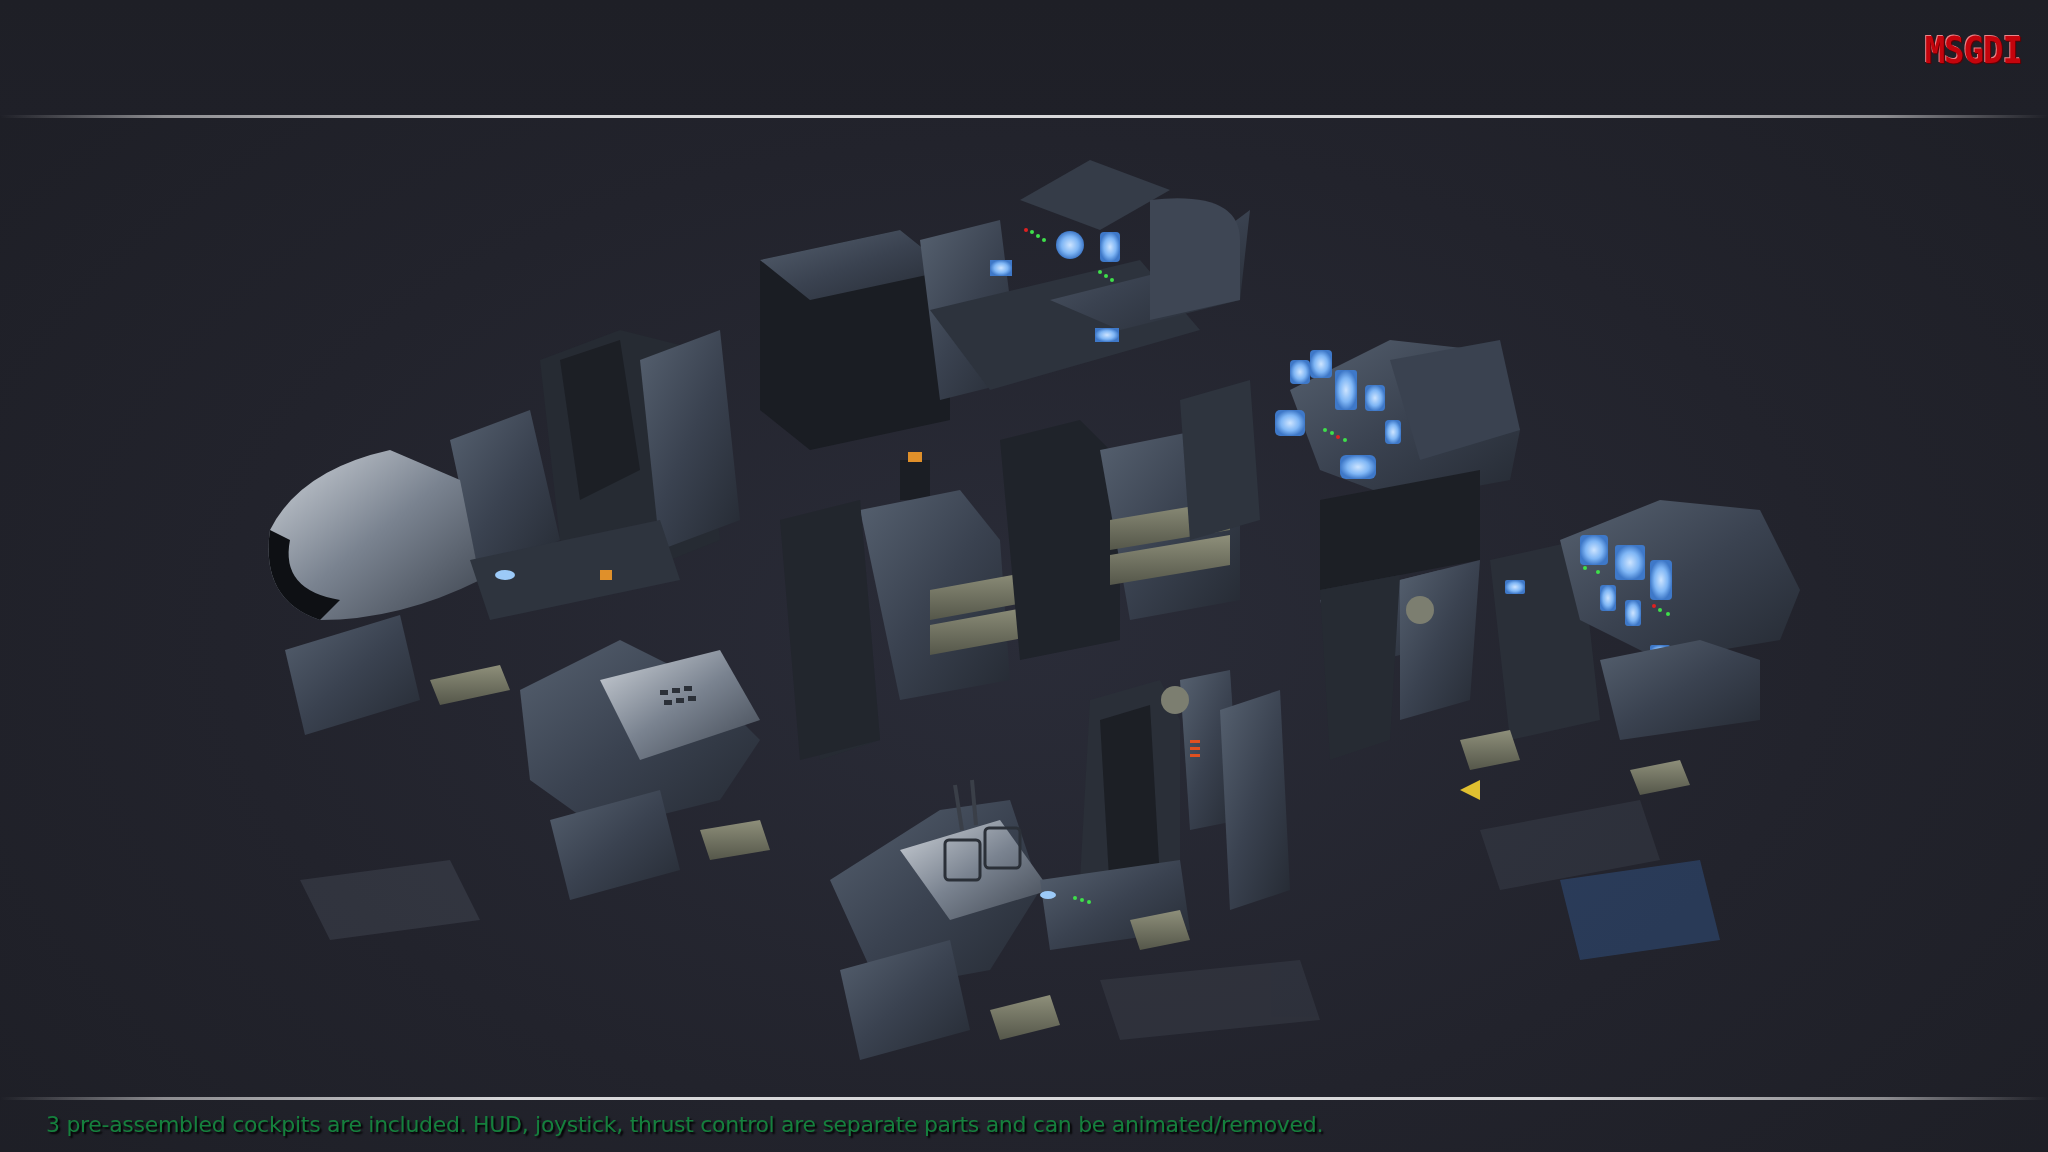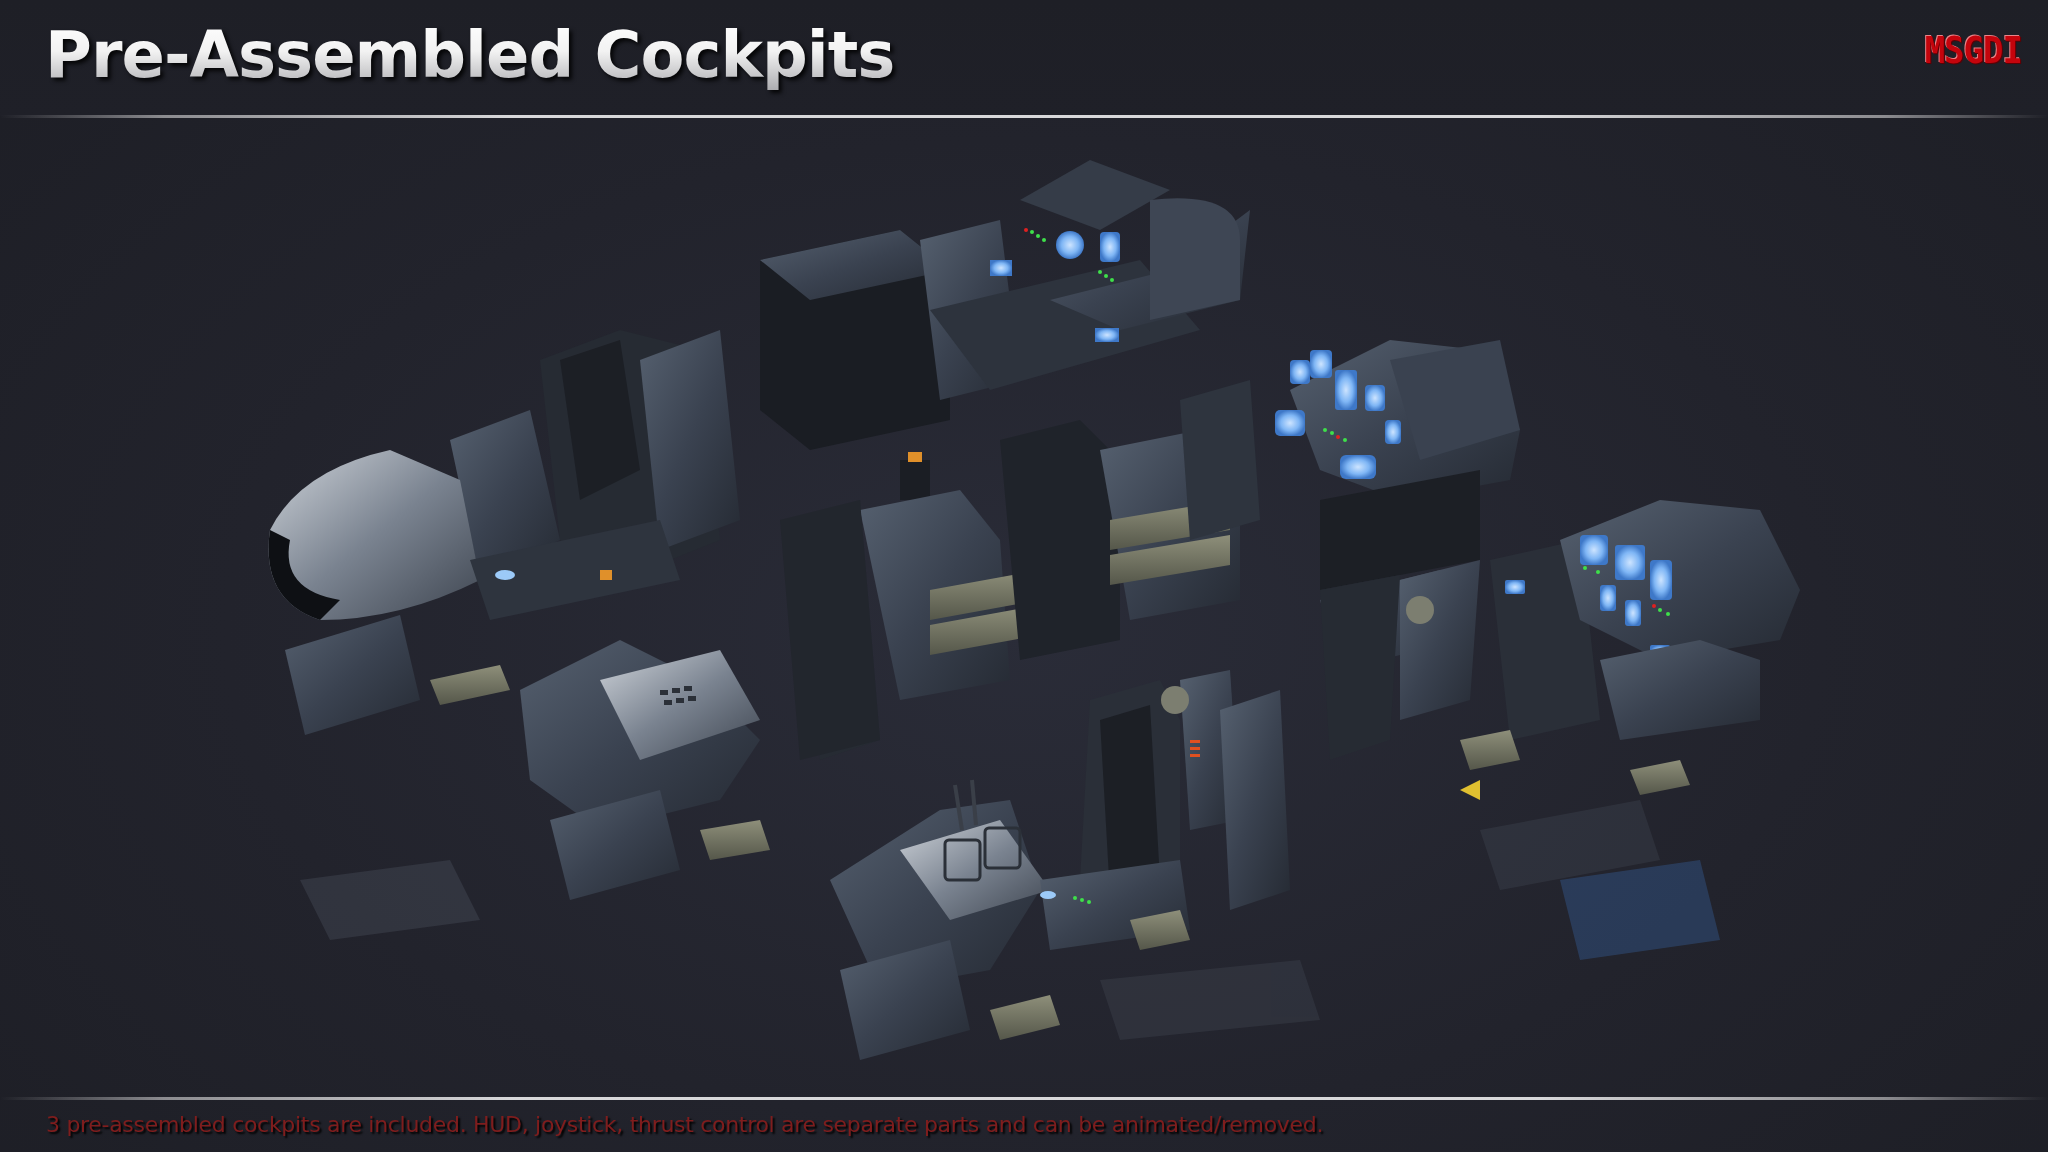--- a/index.html
+++ b/index.html
@@ -31,31 +31,30 @@
   .divider-top {
     position:absolute; left:0; top:115px; width:2048px; height:3px;
     background: linear-gradient(to right, rgba(80,80,85,0) 0%, #8c8c90 8%, #d8d8da 25%, #d8d8da 75%, #8c8c90 92%, rgba(80,80,85,0) 100%);
   }
   .divider-bottom {
     position:absolute; left:0; top:1097px; width:2048px; height:3px;
     background: linear-gradient(to right, rgba(80,80,85,0) 0%, #8c8c90 8%, #d8d8da 25%, #d8d8da 75%, #8c8c90 92%, rgba(80,80,85,0) 100%);
   }
   .footer-text {
     position:absolute; left:46px; top:1112px;
-    font-size:22px; color:#7f1d1d; letter-spacing:-0.3px;
+    font-size:22px; color:#15803d; letter-spacing:-0.3px;
     text-shadow: 2px 2px 2px #000;
   }
   .render { position:absolute; left:0; top:118px; width:2048px; height:978px; }
   .reflection { opacity:0.28; }
 </style>
 </head>
 <body>
 
 <div class="header">
-  <div class="title">Pre-Assembled Cockpits</div>
   <div class="logo">MSGDI</div>
 </div>
 <div class="divider-top"></div>
 
 <svg class="render" viewBox="0 118 2048 978" xmlns="http://www.w3.org/2000/svg">
   <defs>
     <linearGradient id="hull" x1="0" y1="0" x2="1" y2="1">
       <stop offset="0" stop-color="#566170"></stop>
       <stop offset="0.5" stop-color="#3a4250"></stop>
       <stop offset="1" stop-color="#252a33"></stop>

